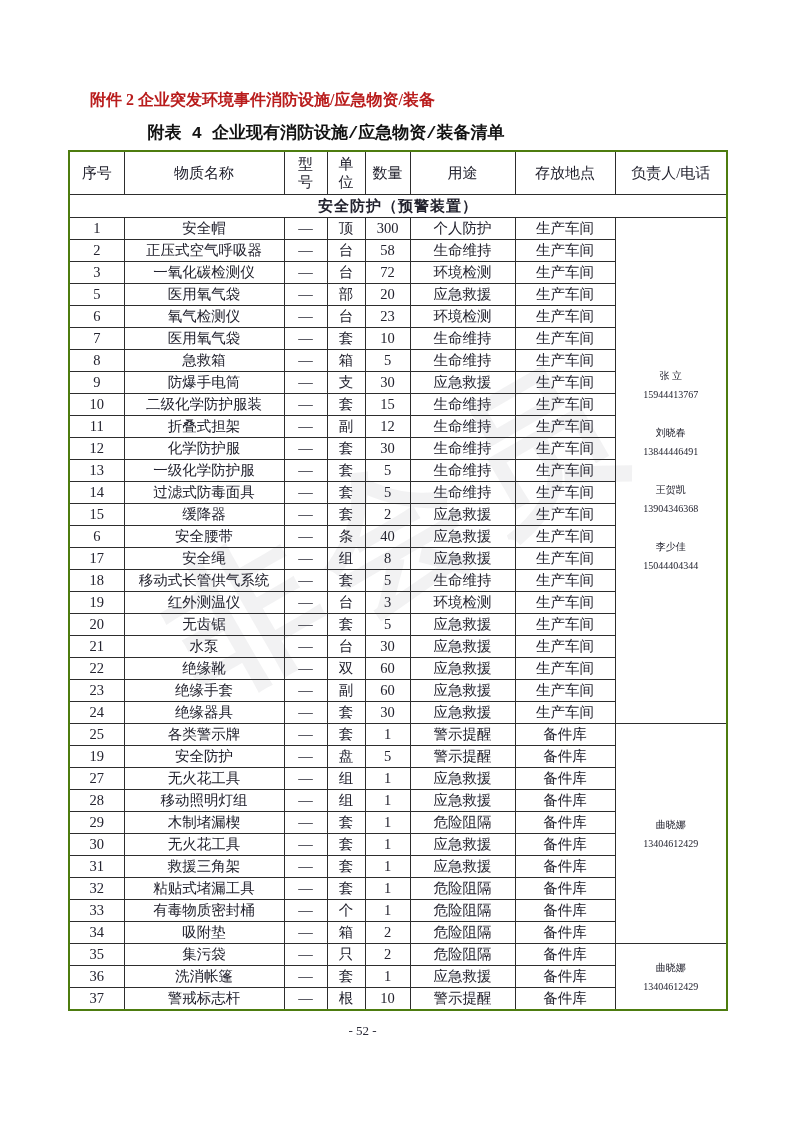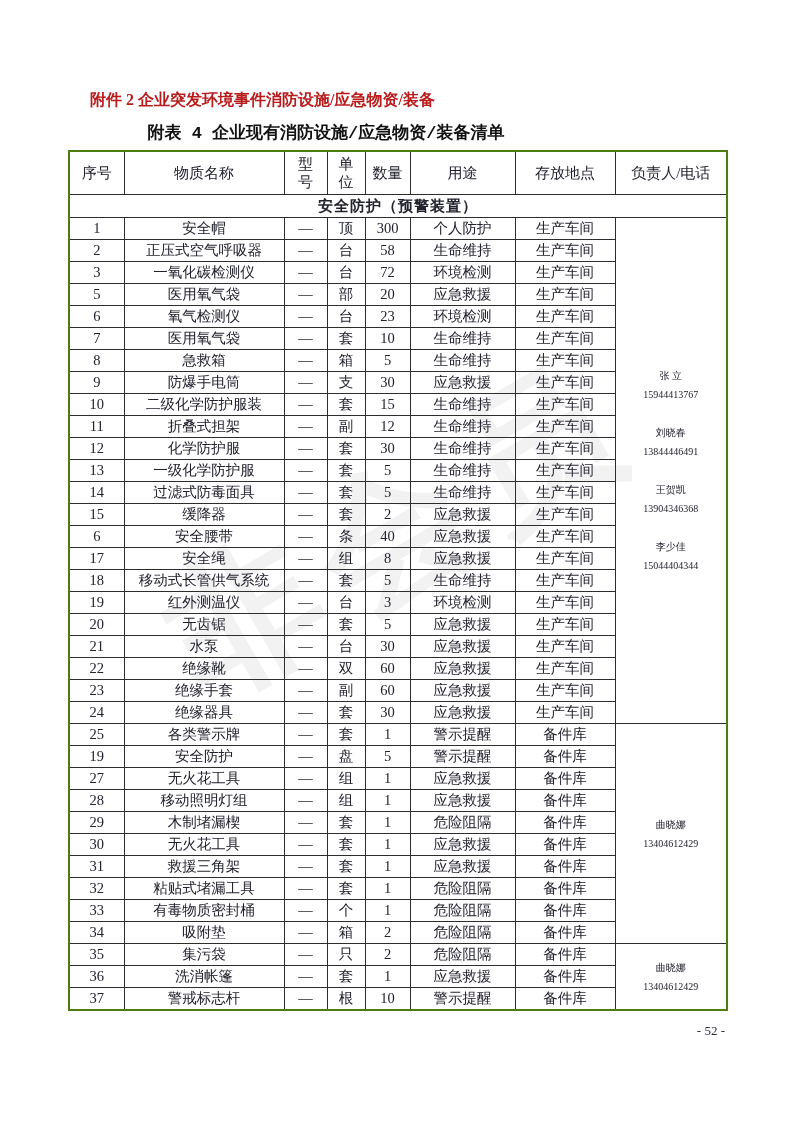--- a/index.html
+++ b/index.html
@@ -101,21 +101,21 @@
     color: rgba(70, 70, 90, 0.07);
     pointer-events: none;
     white-space: nowrap;
     z-index: 5;
   }
   .footer {
     position: absolute;
     top: 1023px;
     left: 0;
     width: 725px;
-    text-align: right;
+    text-align: center;
     font-size: 13px;
     color: #2b2b38;
   }
 </style>
 </head>
 <body>
 
 <div class="page">
   <div class="watermark">非会员</div>
 

